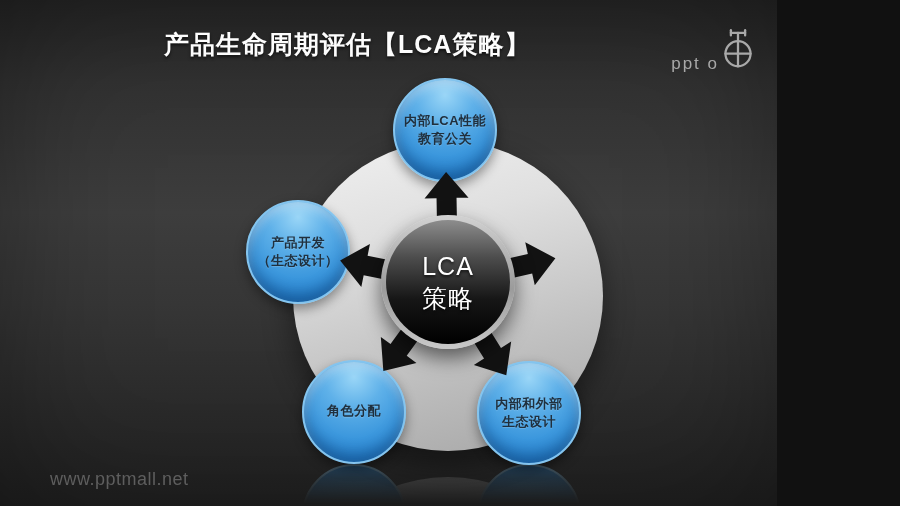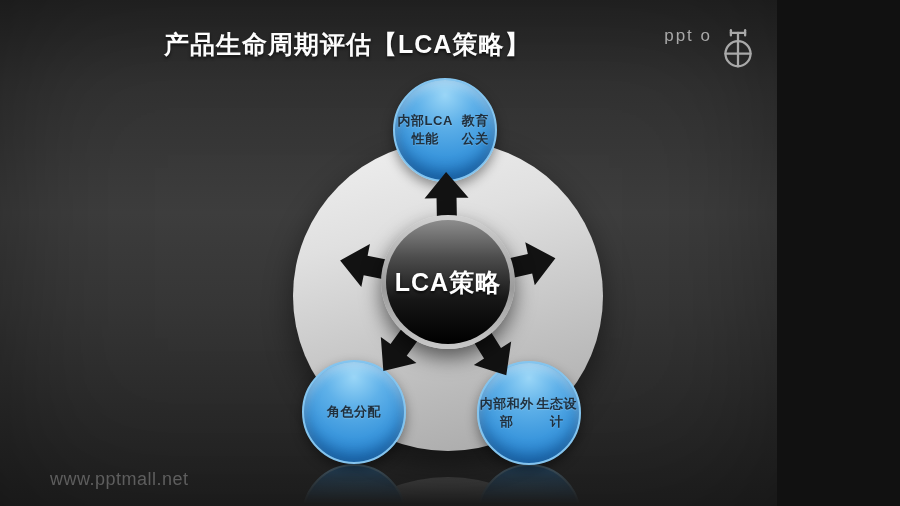--- a/index.html
+++ b/index.html
@@ -8,57 +8,57 @@
     font-family:"Liberation Sans","DejaVu Sans",sans-serif;
     background:linear-gradient(180deg,#262626 0%,#323232 16%,#3d3d3d 42%,#363636 60%,#2a2a2a 82%,#212121 100%);
     box-shadow:inset 0 0 140px rgba(0,0,0,.35);
   }
   
   .title{
     position:absolute;left:164px;top:28px;z-index:5;
     font-size:25px;font-weight:700;letter-spacing:1px;color:#fdfdfd;
     text-shadow:0 2px 3px rgba(0,0,0,.6);white-space:nowrap;
   }
-  .logo{position:absolute;right:20px;top:26px;z-index:5;display:flex;align-items:flex-start;gap:7px;}
+  .logo{position:absolute;right:20px;top:26px;z-index:5;display:flex;align-items:flex-end;}
   .logo-text{font-size:17px;color:#a8a8a8;letter-spacing:2px;font-weight:400;}
   
   .platform{
     position:absolute;left:293px;top:141px;width:310px;height:310px;border-radius:50%;z-index:1;
     background:linear-gradient(165deg,#f1f1f1 0%,#e0e0e0 30%,#c2c2c2 65%,#a6a6a6 100%);
     box-shadow:0 12px 30px rgba(0,0,0,.45);
   }
   .node{
     position:absolute;width:104px;height:104px;border-radius:50%;z-index:2;
     background:radial-gradient(circle at 50% 15%,#9ad6f7 0%,#5fb1e9 30%,var(--node-blue,#3b97dd) 62%,#1470c2 100%);
     border:2px solid #84c4ee;box-sizing:border-box;
     box-shadow:inset 0 -8px 14px rgba(0,30,70,.35),inset 0 6px 10px rgba(255,255,255,.35),0 5px 12px rgba(0,0,0,.4);
-    display:flex;flex-direction:row;align-items:center;justify-content:center;
+    display:flex;flex-direction:column;align-items:center;justify-content:center;
     text-align:center;color:var(--node-text,#20303e);font-size:13px;font-weight:600;
     line-height:1.35;letter-spacing:.5px;
     text-shadow:0 1px 1px rgba(255,255,255,.18);
   }
   .node-line:empty{display:none;}
   .node-top{left:393px;top:78px;}
   .node-left{left:246px;top:200px;}
   .node-right{left:536px;top:199px;}
-  .node-bl{left:302px;top:360px;}
+  .node-bl{left:302px;top:360px;font-family:Liberation Mono, monospace;}
   .node-br{left:477px;top:361px;}
   .arrows{position:absolute;left:0;top:0;z-index:3;pointer-events:none;}
   .arrows path{fill:var(--arrow,#121212);}
   .center-ring{
     position:absolute;left:381px;top:215px;width:134px;height:134px;border-radius:50%;z-index:4;
     background:linear-gradient(180deg,#d2d2d2 0%,#9b9b9b 55%,#c9c9c9 100%);
     box-shadow:0 9px 20px rgba(0,0,0,.55);
     display:flex;align-items:center;justify-content:center;box-sizing:border-box;
   }
   .center-core{
     width:124px;height:124px;border-radius:50%;
     background:linear-gradient(180deg,#8d8d8d 0%,#4d4d4d 30%,#161616 64%,#000 100%);
-    display:flex;align-items:center;justify-content:center;
-    color:var(--center-text,#fff);font-size:25px;font-weight:700;line-height:1.3;
+    display:flex;flex-direction:column;align-items:center;justify-content:center;
+    color:var(--center-text,#fff);font-size:25px;font-weight:400;line-height:1.3;
     letter-spacing:1px;text-shadow:0 2px 3px rgba(0,0,0,.7);text-align:center;
   }
   
   .reflections{
     position:absolute;left:0;top:456px;width:900px;height:50px;z-index:0;overflow:hidden;opacity:.5;
     -webkit-mask-image:linear-gradient(to bottom,rgba(0,0,0,.85) 0px,rgba(0,0,0,.35) 22px,transparent 48px);
     mask-image:linear-gradient(to bottom,rgba(0,0,0,.85) 0px,rgba(0,0,0,.35) 22px,transparent 48px);
   }
   .refl{position:absolute;border-radius:50%;transform:scaleY(-1);}
   .refl-platform{left:293px;top:21px;width:310px;height:310px;
@@ -109,20 +109,24 @@
     <div class="node-line">教育公关</div>
   </div>
   <div class="node node-br">
     <div class="node-line">内部和外部</div>
     <div class="node-line">生态设计</div>
   </div>
   <div class="node node-bl">
     <div class="node-line">角色分配</div>
 
   </div>
+  <div class="node node-left">
+    <div class="node-line">产品开发</div>
+    <div class="node-line">（生态设计）</div>
+  </div>
 
   <svg class="arrows" width="900" height="506">
     <g transform="translate(448,282) rotate(-91)">
       <path d="M46,-10 L84,-10 L84,-22 L110,0 L84,22 L84,10 L46,10 Z"></path>
     </g>
     <g transform="translate(448,282) rotate(-12.5)">
       <path d="M46,-10 L84,-10 L84,-22 L110,0 L84,22 L84,10 L46,10 Z"></path>
     </g>
     <g transform="translate(448,282) rotate(58)">
       <path d="M46,-10 L84,-10 L84,-22 L110,0 L84,22 L84,10 L46,10 Z"></path>

